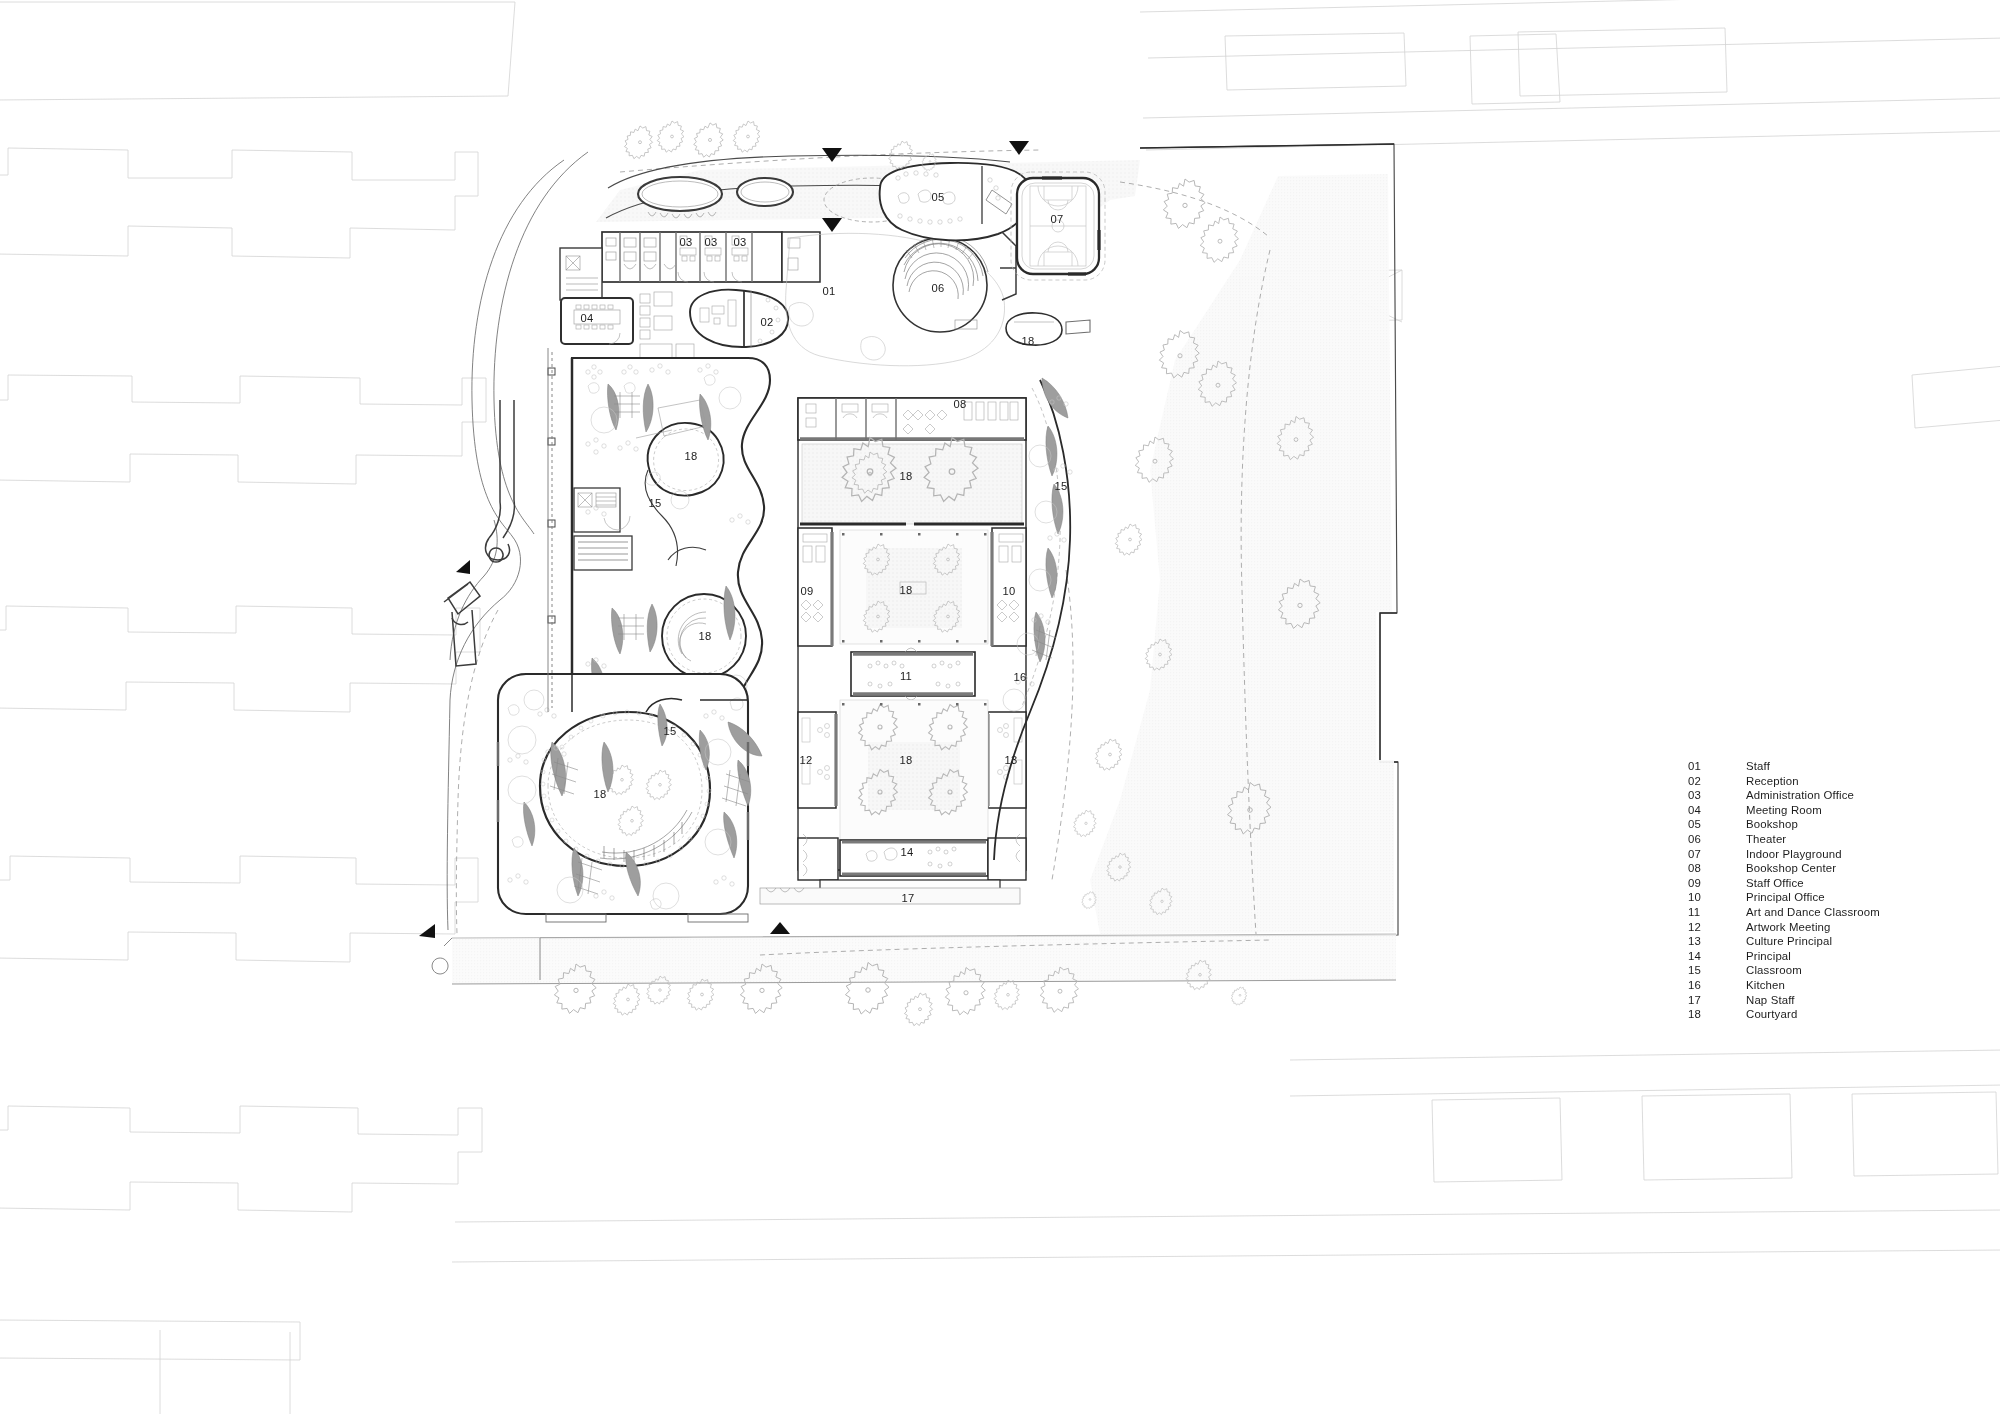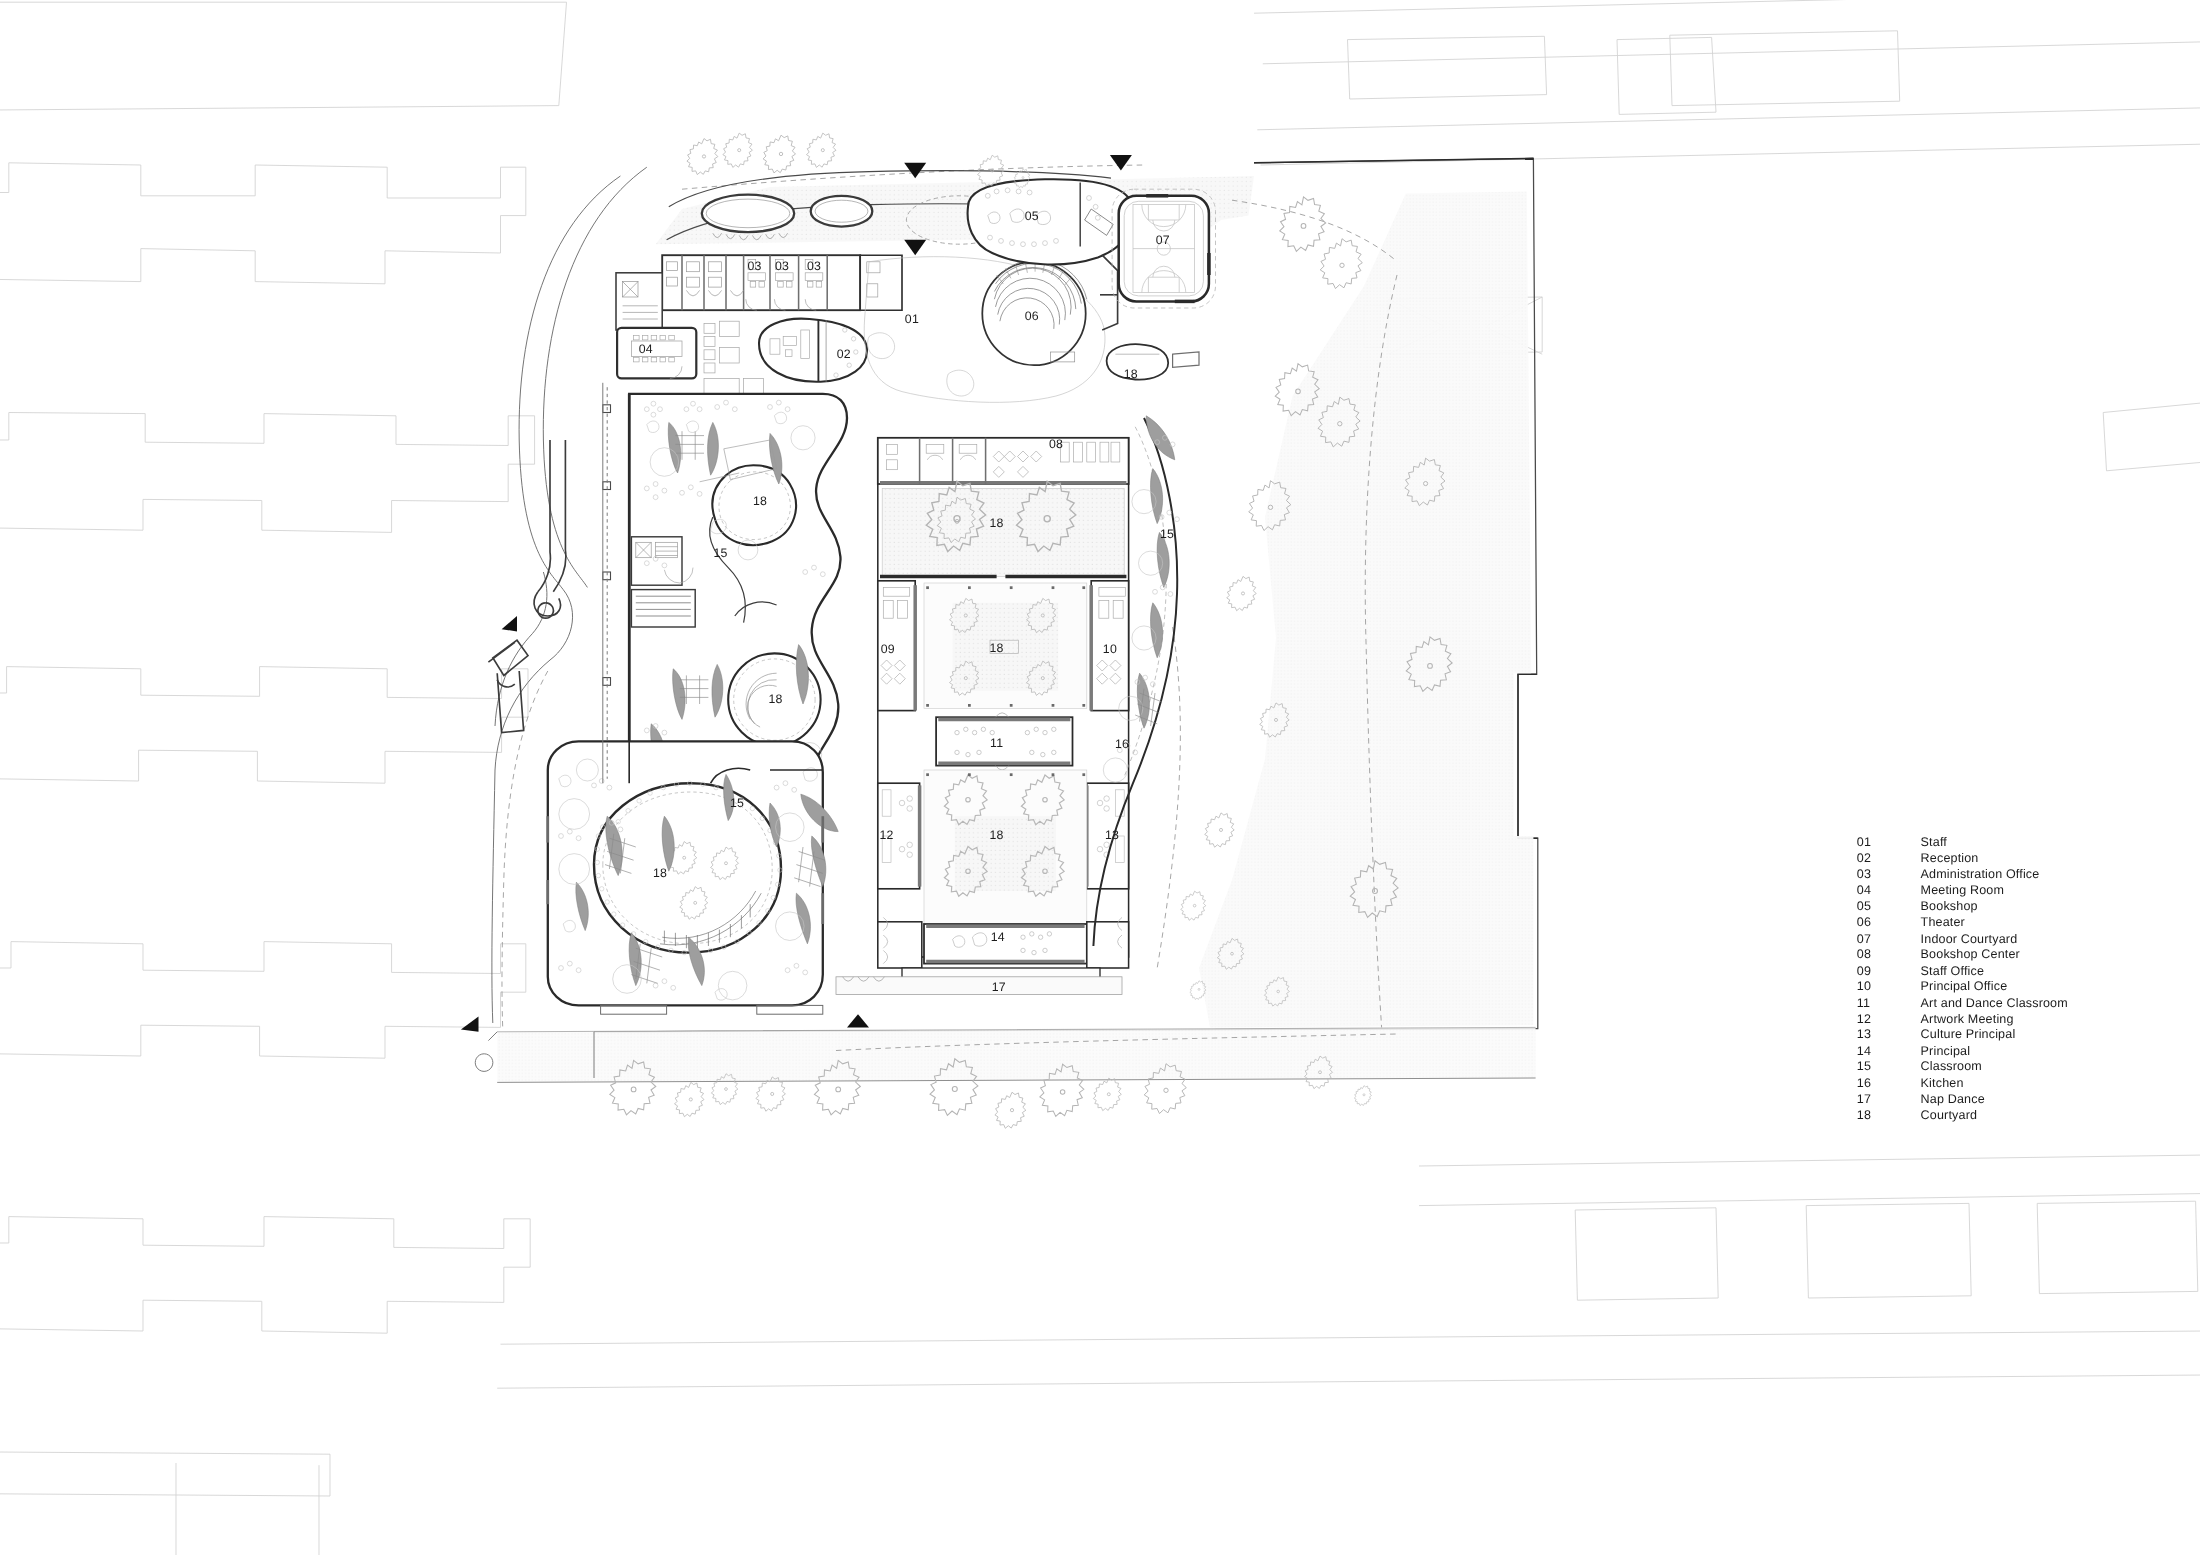--- a/index.html
+++ b/index.html
@@ -1050,21 +1050,21 @@
     <div class="leg-row">
       <span class="leg-num">05</span>
       <span class="leg-lbl">Bookshop</span>
     </div>
     <div class="leg-row">
       <span class="leg-num">06</span>
       <span class="leg-lbl">Theater</span>
     </div>
     <div class="leg-row">
       <span class="leg-num">07</span>
-      <span class="leg-lbl">Indoor Courtyard</span>
+      <span class="leg-lbl">Indoor Playground</span>
     </div>
     <div class="leg-row">
       <span class="leg-num">08</span>
       <span class="leg-lbl">Bookshop Center</span>
     </div>
     <div class="leg-row">
       <span class="leg-num">09</span>
       <span class="leg-lbl">Staff Office</span>
     </div>
     <div class="leg-row">
@@ -1090,21 +1090,21 @@
     <div class="leg-row">
       <span class="leg-num">15</span>
       <span class="leg-lbl">Classroom</span>
     </div>
     <div class="leg-row">
       <span class="leg-num">16</span>
       <span class="leg-lbl">Kitchen</span>
     </div>
     <div class="leg-row">
       <span class="leg-num">17</span>
-      <span class="leg-lbl">Nap Dance</span>
+      <span class="leg-lbl">Nap Staff</span>
     </div>
     <div class="leg-row">
       <span class="leg-num">18</span>
       <span class="leg-lbl">Courtyard</span>
     </div>
   </div>
 
 </div>
 
 </body></html>

